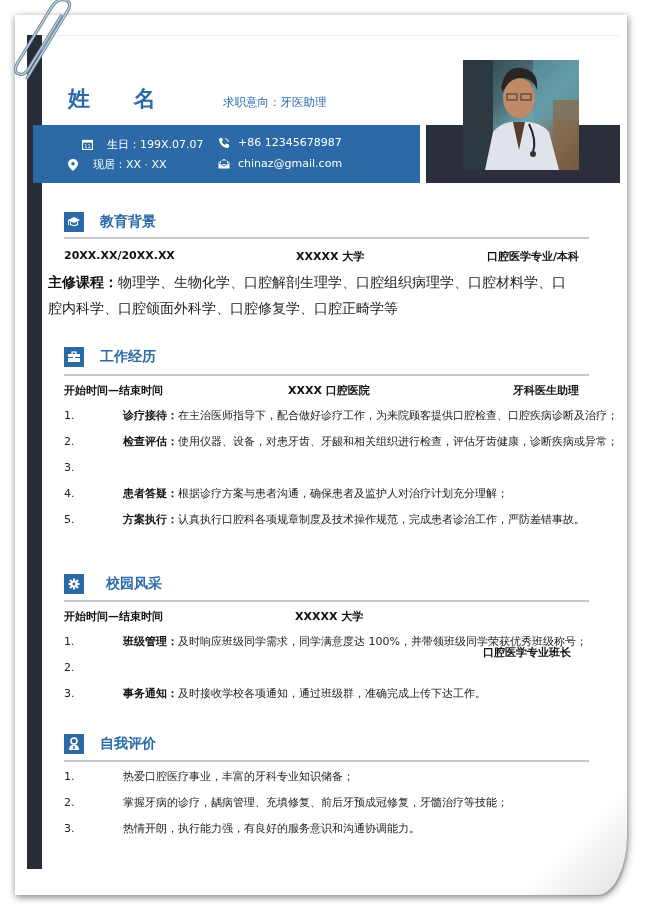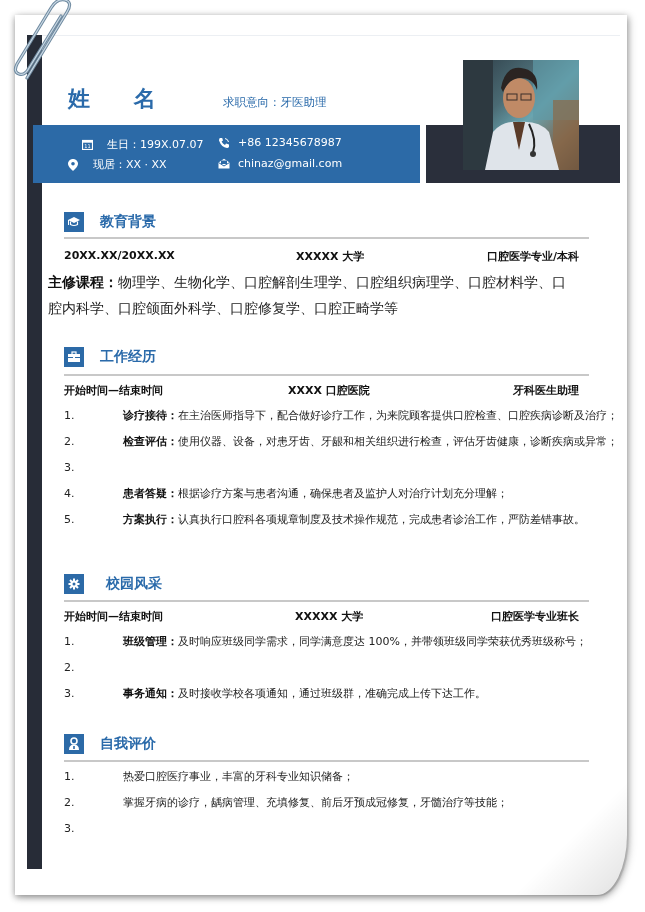--- a/index.html
+++ b/index.html
@@ -220,21 +220,21 @@
         </g>
         <circle cx="6" cy="6" r="1.5" fill="#2c6aa7"></circle>
       </svg>
   </span>
   <span class="sec-title" style="margin-left:22px;">校园风采</span>
 </div>
 <div class="rule" style="top:600px;"></div>
 <div class="row3" style="top:609px;">
   <span style="left:0;">开始时间—结束时间</span>
   <span style="left:231px;">XXXXX 大学</span>
-  <span style="right:0;">口腔医学专业班长</span>
+  <span style="right:8px;margin-top:36px;">口腔医学专业班长</span>
 </div>
 <ul class="list" style="top:629px;">
   <li>
       <span class="num">1.</span>
       <span class="txt"><b>班级管理：</b><span>及时响应班级同学需求，同学满意度达 100%，并带领班级同学荣获优秀班级称号；</span></span>
     </li>
   <li>
       <span class="num">2.</span>
     </li>
   <li>
@@ -258,14 +258,15 @@
   <li>
       <span class="num">1.</span>
       <span class="txt">热爱口腔医疗事业，丰富的牙科专业知识储备；</span>
     </li>
   <li>
       <span class="num">2.</span>
       <span class="txt">掌握牙病的诊疗，龋病管理、充填修复、前后牙预成冠修复，牙髓治疗等技能；</span>
     </li>
   <li>
       <span class="num">3.</span>
+      <span class="txt">热情开朗，执行能力强，有良好的服务意识和沟通协调能力。</span>
     </li>
 </ul>
 
 </body></html>

